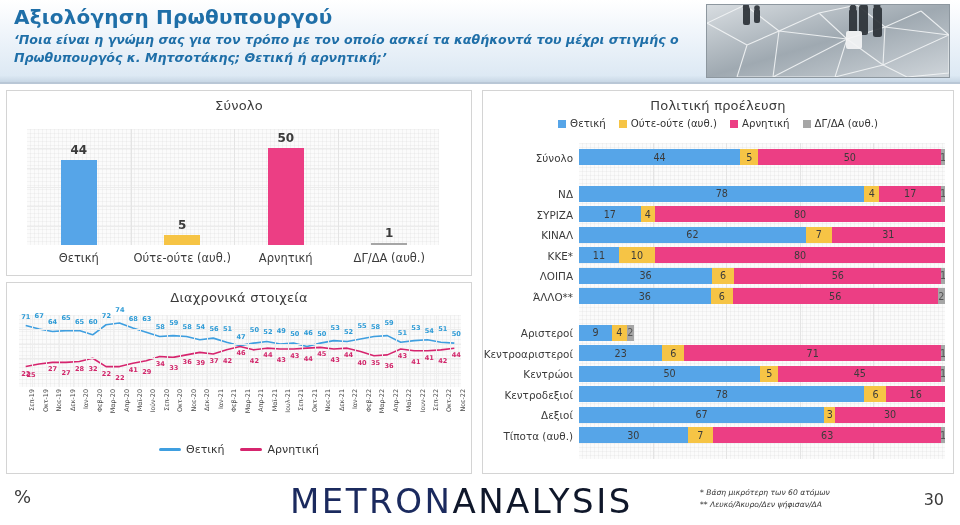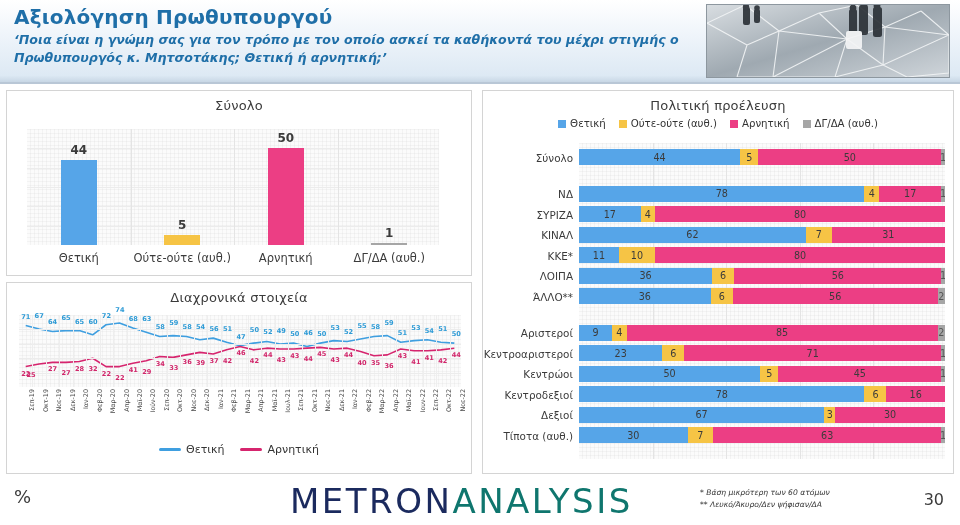--- a/index.html
+++ b/index.html
@@ -113,21 +113,21 @@
   .ylab{
     position:absolute;right:0;text-align:right;font-size:10.4px;color:#3b3b3b;
     white-space:nowrap;padding-right:6px;box-sizing:border-box;
   }
 
   
   .footer{position:absolute;left:0;top:478px;width:960px;height:47px;background:#fff;}
   .pct{position:absolute;left:14px;top:8px;font-size:18px;color:#3b3b3b;}
   .brand{position:absolute;left:290px;top:3px;font-size:34px;letter-spacing:2.5px;white-space:nowrap;}
   .brand .m{color:#1b2a5e;}
-  .brand .a{color:#0f766e;}
+  .brand .a{color:#0f172a;}
   .notes{position:absolute;left:700px;top:9px;font-size:7.6px;color:#333;line-height:1.55;font-style:italic;}
   .pageno{position:absolute;right:16px;top:12px;font-size:16px;color:#3b3b3b;}
 </style>
 </head>
 <body>
 
 <div class="slide">
 
   <div class="header">
     <div class="hdr-title">Αξιολόγηση Πρωθυπουργού</div>
@@ -430,21 +430,20 @@
           </div>
           <div class="srow" style="top: 145px; height: 16px;">
             <div class="seg" style="width: 36%; background: rgb(86, 165, 232);">36</div>
             <div class="seg" style="width: 6%; background: rgb(246, 196, 69);">6</div>
             <div class="seg" style="width: 56%; background: rgb(236, 62, 132);">56</div>
             <div class="seg g" style="width: 2%; background: rgb(166, 166, 166);">2</div>
           </div>
           <div class="srow" style="top: 181.5px; height: 16px;">
             <div class="seg" style="width: 9%; background: rgb(86, 165, 232);">9</div>
             <div class="seg" style="width: 4%; background: rgb(246, 196, 69);">4</div>
-            <div class="seg" style="width: 85%; background: rgb(236, 62, 132);">85</div>
             <div class="seg g" style="width: 2%; background: rgb(166, 166, 166);">2</div>
           </div>
           <div class="srow" style="top: 202px; height: 16px;">
             <div class="seg" style="width: 22.7723%; background: rgb(86, 165, 232); text-align: center;">23</div>
             <div class="seg" style="width: 5.94059%; background: rgb(246, 196, 69);">6</div>
             <div class="seg" style="width: 70.297%; background: rgb(236, 62, 132);">71</div>
             <div class="seg g" style="width: 0.990099%; background: rgb(166, 166, 166);">1</div>
           </div>
           <div class="srow" style="top: 222.5px; height: 16px;">
             <div class="seg" style="width: 49.505%; background: rgb(86, 165, 232);">50</div>

